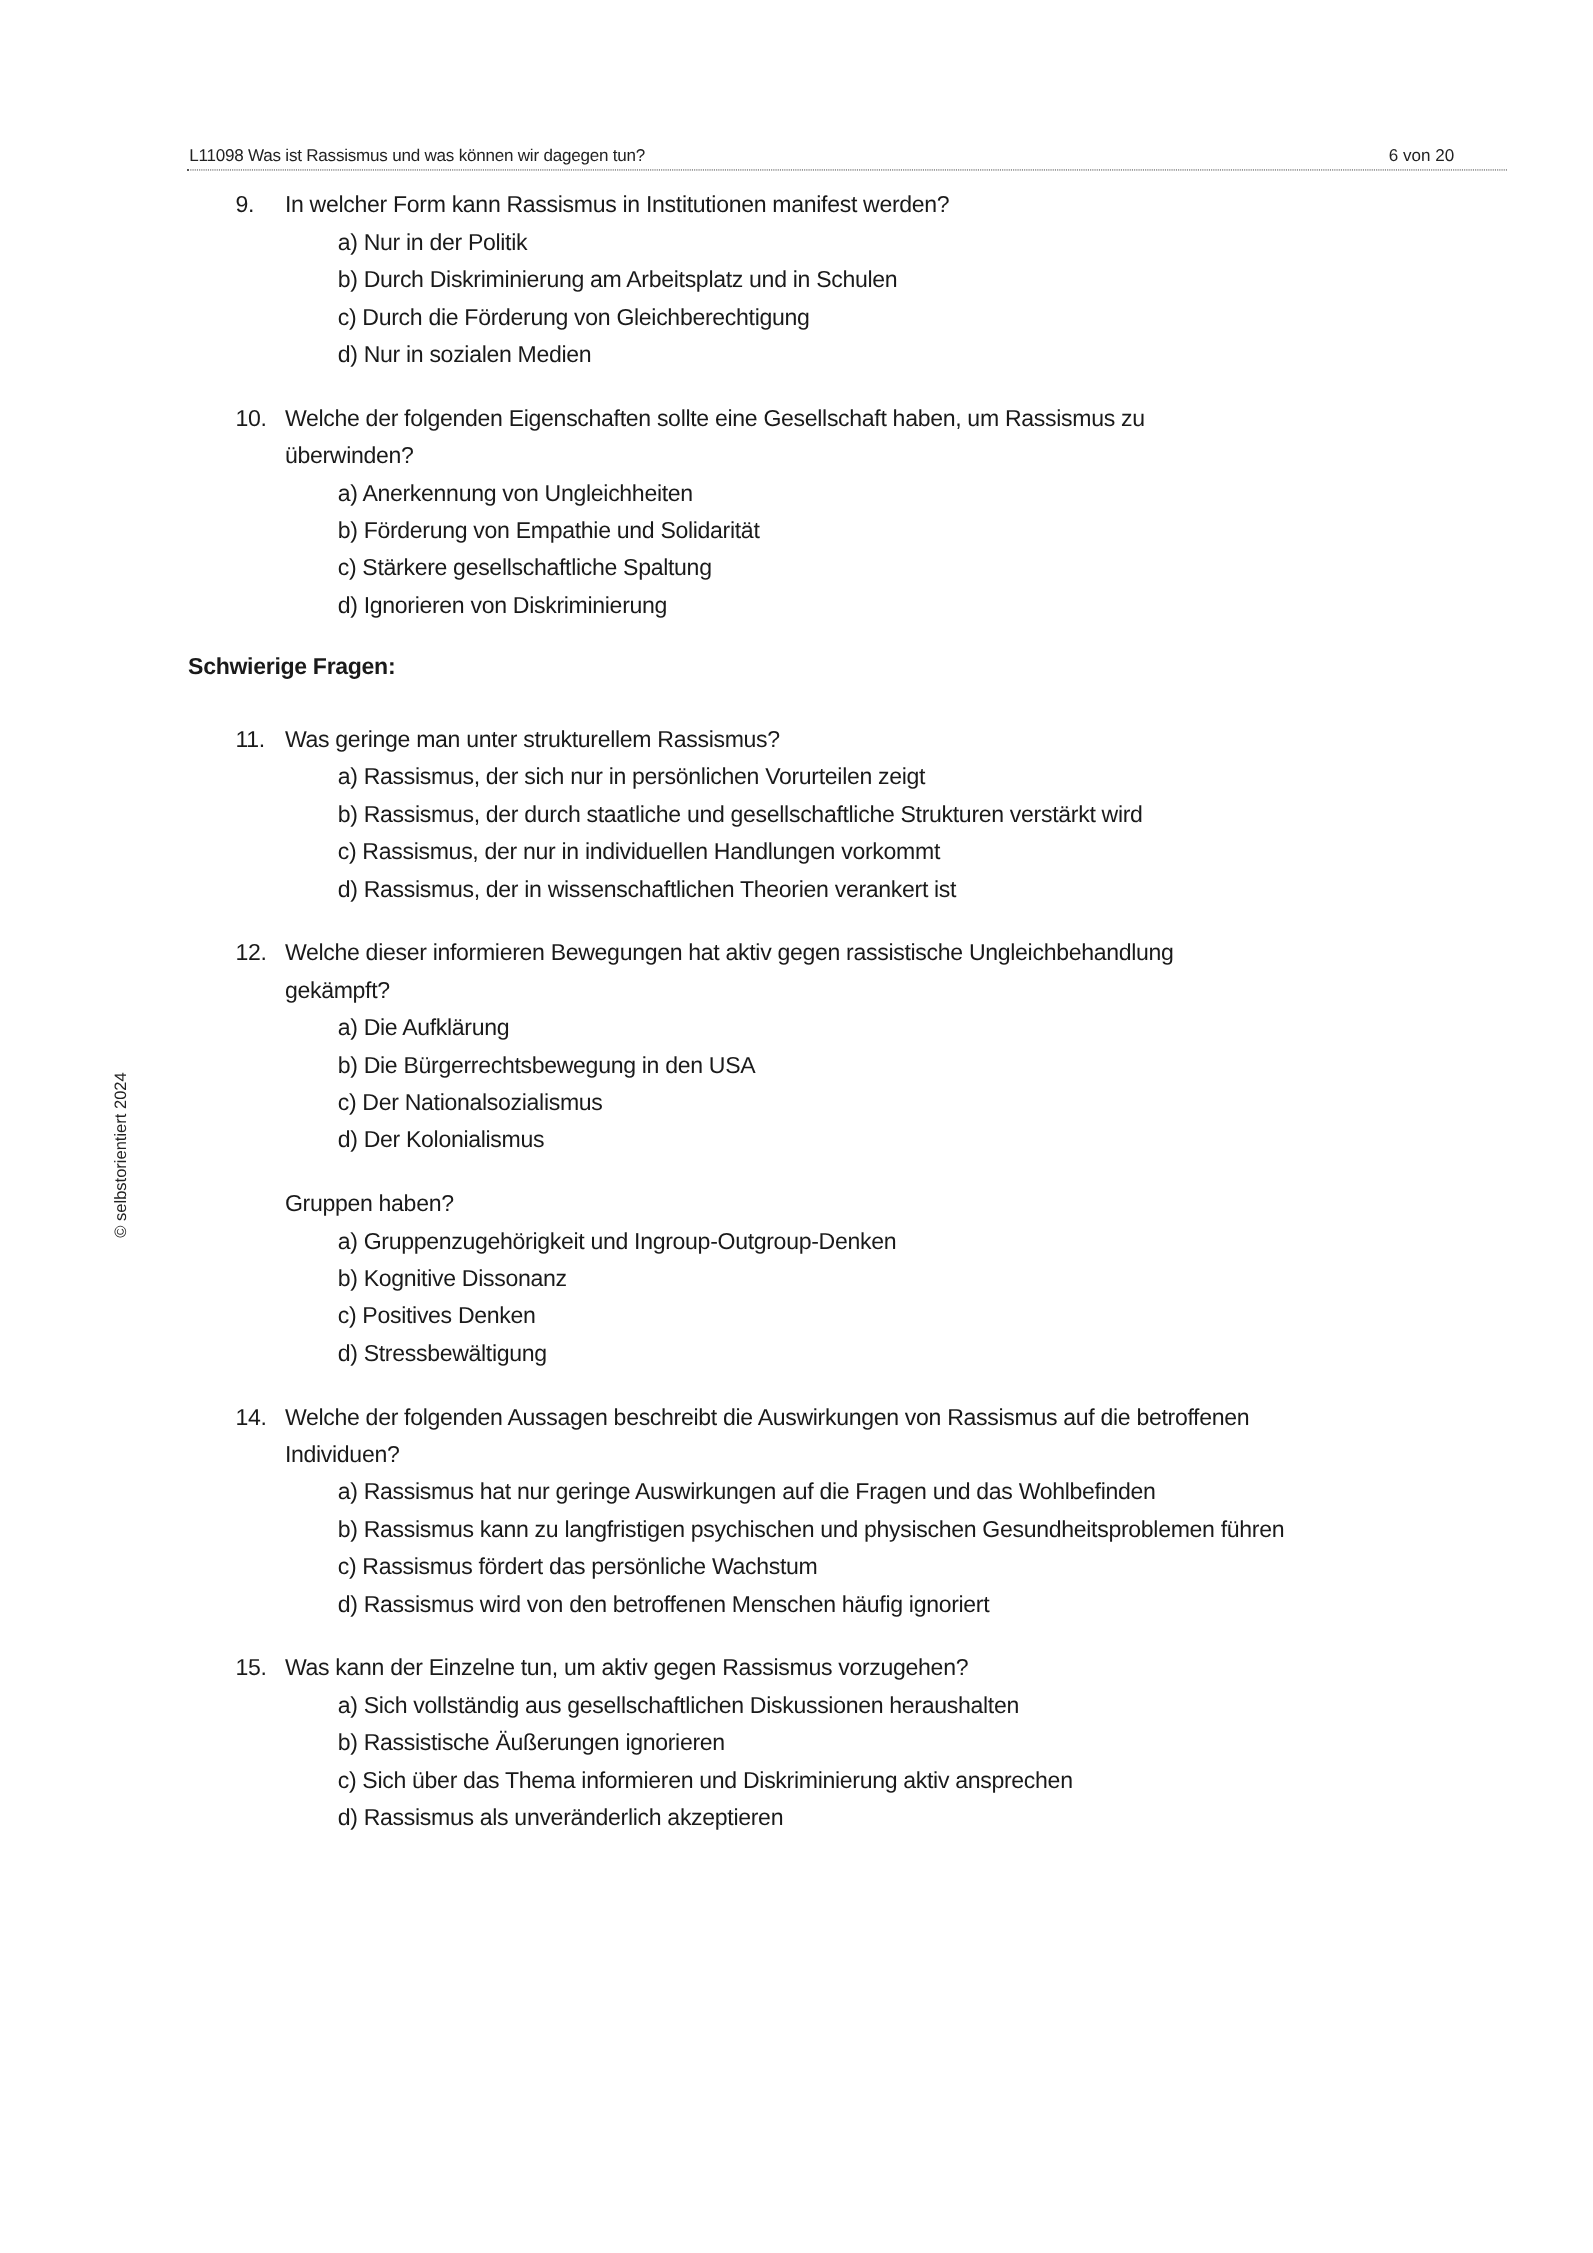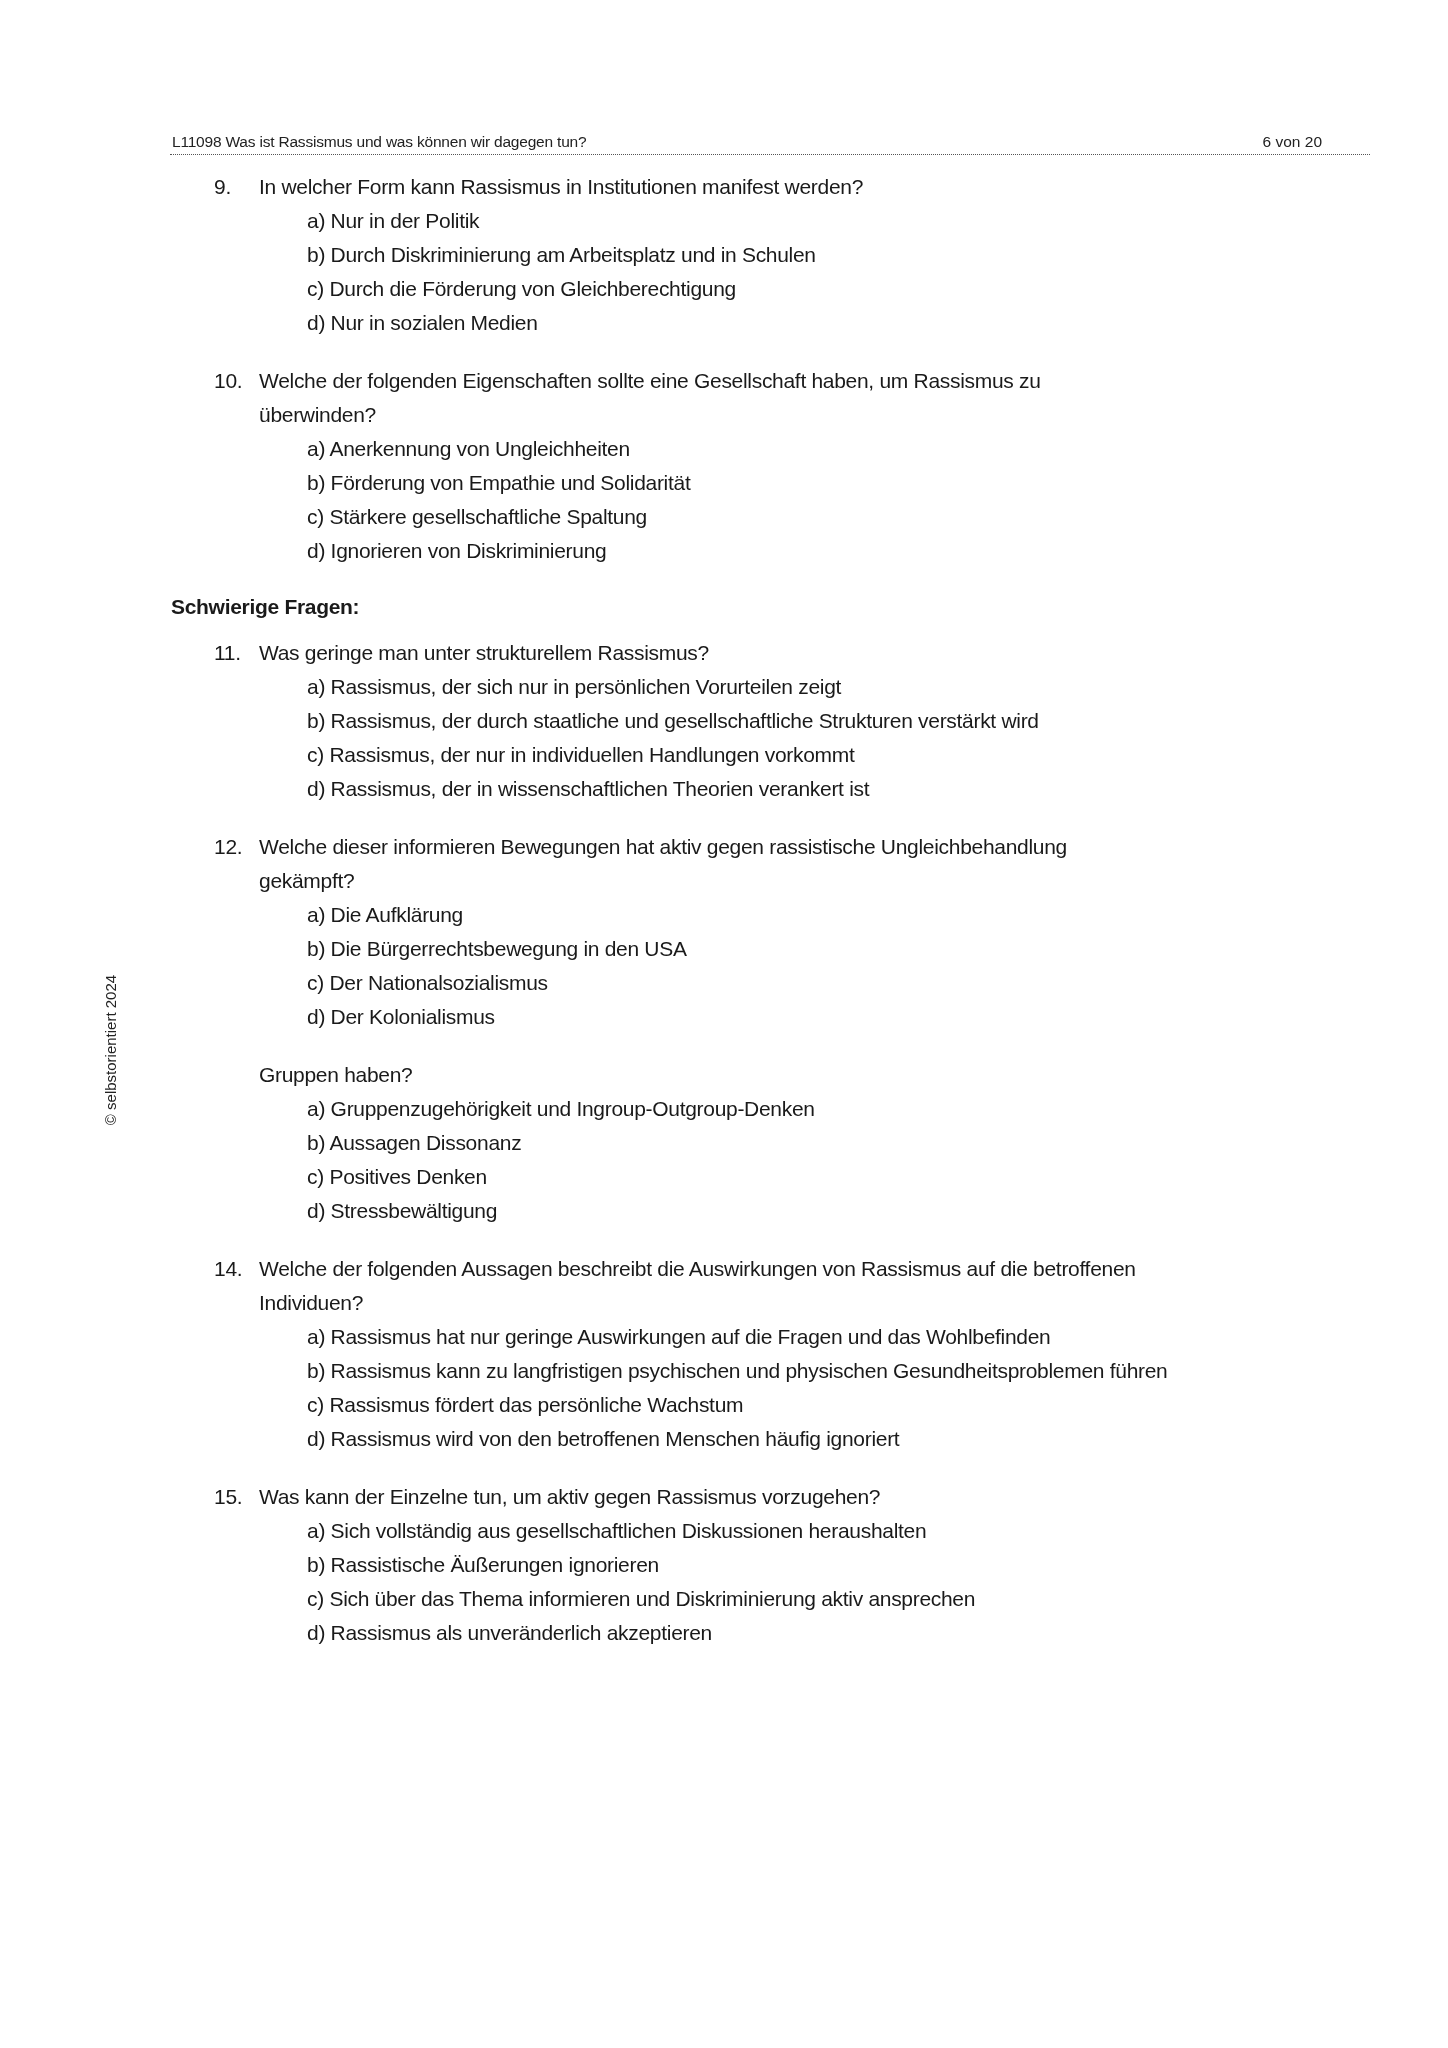--- a/index.html
+++ b/index.html
@@ -78,21 +78,21 @@
       height: 34px;
       white-space: nowrap;
       margin-left: 48px;
     }
     .section-heading {
       padding-left: 171px;
       font-weight: bold;
       line-height: 34px;
       height: 34px;
       margin-top: -2px;
-      margin-bottom: 12px;
+      margin-bottom: 32px;
     }
   </style>
 </head>
 <body>
 
 <div class="header">
   <span class="title">L11098 Was ist Rassismus und was können wir dagegen tun?</span>
   <span class="pageno">6 von 20</span>
 </div>
 
@@ -144,21 +144,21 @@
     <div class="q-line cont">gekämpft?</div>
     <div class="opt">a) Die Aufklärung</div>
     <div class="opt">b) Die Bürgerrechtsbewegung in den USA</div>
     <div class="opt">c) Der Nationalsozialismus</div>
     <div class="opt">d) Der Kolonialismus</div>
   </div>
 
   <div class="question">
     <div class="q-line cont">Gruppen haben?</div>
     <div class="opt">a) Gruppenzugehörigkeit und Ingroup-Outgroup-Denken</div>
-    <div class="opt">b) Aussagen Dissonanz</div>
+    <div class="opt">b) Kognitive Dissonanz</div>
     <div class="opt">c) Positives Denken</div>
     <div class="opt">d) Stressbewältigung</div>
   </div>
 
   <div class="question">
     <div class="q-line">
       <span class="q-num">14.</span>
       <span>Welche der folgenden Aussagen beschreibt die Auswirkungen von Rassismus auf die betroffenen</span>
     </div>
     <div class="q-line cont">Individuen?</div>

